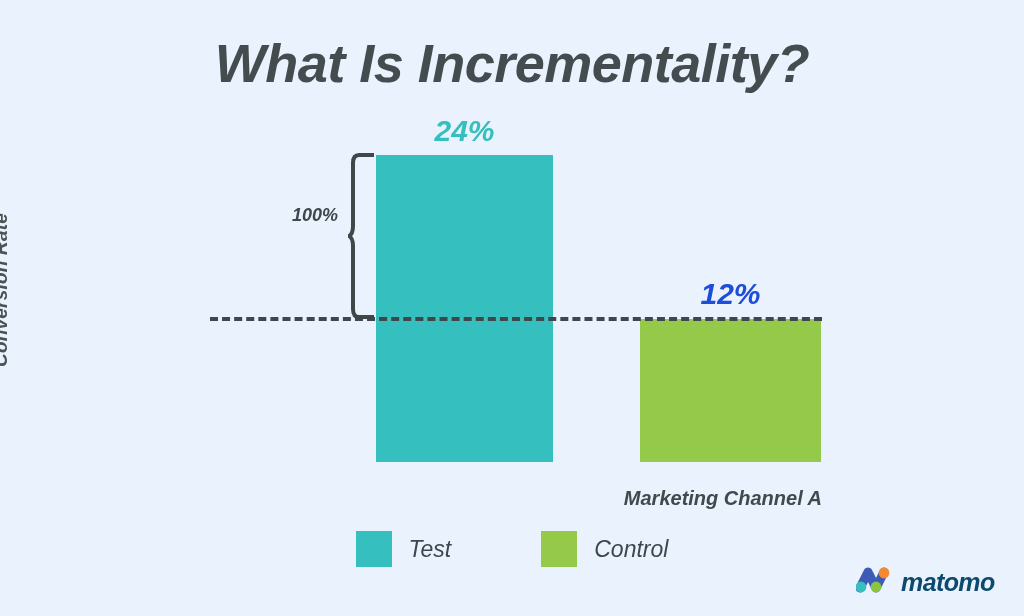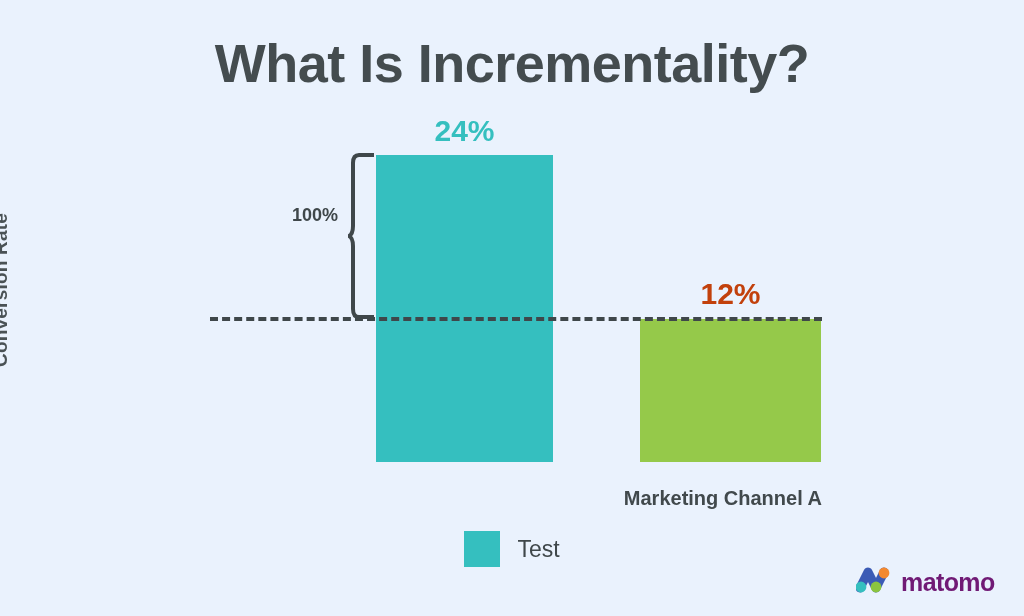--- a/index.html
+++ b/index.html
@@ -11,20 +11,21 @@
     height: 616px;
     background: #eaf2fd;
     font-family: "Liberation Sans", sans-serif;
     overflow: hidden;
   }
   #canvas {
     position: relative;
     width: 1024px;
     height: 616px;
     background: #eaf2fd;
+    font-style: italic;
   }
 
   
   #chart-title {
     position: absolute;
     left: 0;
     top: 34px;
     width: 1024px;
     text-align: center;
     font-size: 54px;
@@ -164,41 +165,41 @@
     position: absolute;
     left: 856px;
     top: 566px;
     display: flex;
     align-items: center;
     gap: 7px;
   }
   #brand-logo-wordmark {
     font-size: 25px;
     font-weight: bold;
-    color: #701a75;
+    color: #0c4a6e;
     letter-spacing: -0.6px;
   }
 </style>
 </head>
 <body>
 
 <div id="canvas">
 
   <div id="chart-title">What Is Incrementality?</div>
 
   <div id="y-axis-title">Conversion Rate</div>
 
   <div id="plot-area">
 
     <div class="bar" id="bar-test" style="background:#35bfbf"></div>
     <div class="bar" id="bar-control" style="background:#95c94a"></div>
 
     <div class="bar-value-label" id="bar-value-test" style="color:#35bfbf">24%</div>
 
-    <div class="bar-value-label" id="bar-value-control" style="color:#c2410c">12%</div>
+    <div class="bar-value-label" id="bar-value-control" style="color:#1d4ed8">12%</div>
 
     <div id="baseline-line"></div>
 
     <div id="lift-brace">
       <svg width="26" height="168" viewBox="0 0 26 168" fill="none" xmlns="http://www.w3.org/2000/svg">
         <path d="M24 3 H11 Q5 3 5 11 V74 Q5 82 1 84 Q5 86 5 94 V157 Q5 165 11 165 H24" stroke="#3f474a" stroke-width="4" fill="none" stroke-linecap="square" stroke-linejoin="miter"></path>
       </svg>
     </div>
 
     <div id="lift-annotation">
@@ -206,20 +207,24 @@
     </div>
 
     <div id="x-axis-title">Marketing Channel A</div>
 
   </div>
 
   <div id="legend">
     <div class="legend-item">
       <span class="legend-swatch" style="background:#35bfbf"></span>
       <span class="legend-label">Test</span>
+    </div>
+    <div class="legend-item">
+      <span class="legend-swatch" style="background:#95c94a"></span>
+      <span class="legend-label">Control</span>
     </div>
   </div>
 
   <div id="brand-logo">
     <span>
       <svg width="38" height="28" viewBox="0 0 38 28" xmlns="http://www.w3.org/2000/svg">
         <path d="M4 22 L12 6 L20 22 L28 6" stroke="#3b5bb5" stroke-width="9" fill="none" stroke-linecap="round" stroke-linejoin="round"></path>
         <circle cx="28" cy="7" r="5.4" fill="#f4892f"></circle>
         <circle cx="5" cy="21" r="5.4" fill="#35bfbf"></circle>
         <circle cx="20" cy="21" r="5.4" fill="#8bc53f"></circle>

